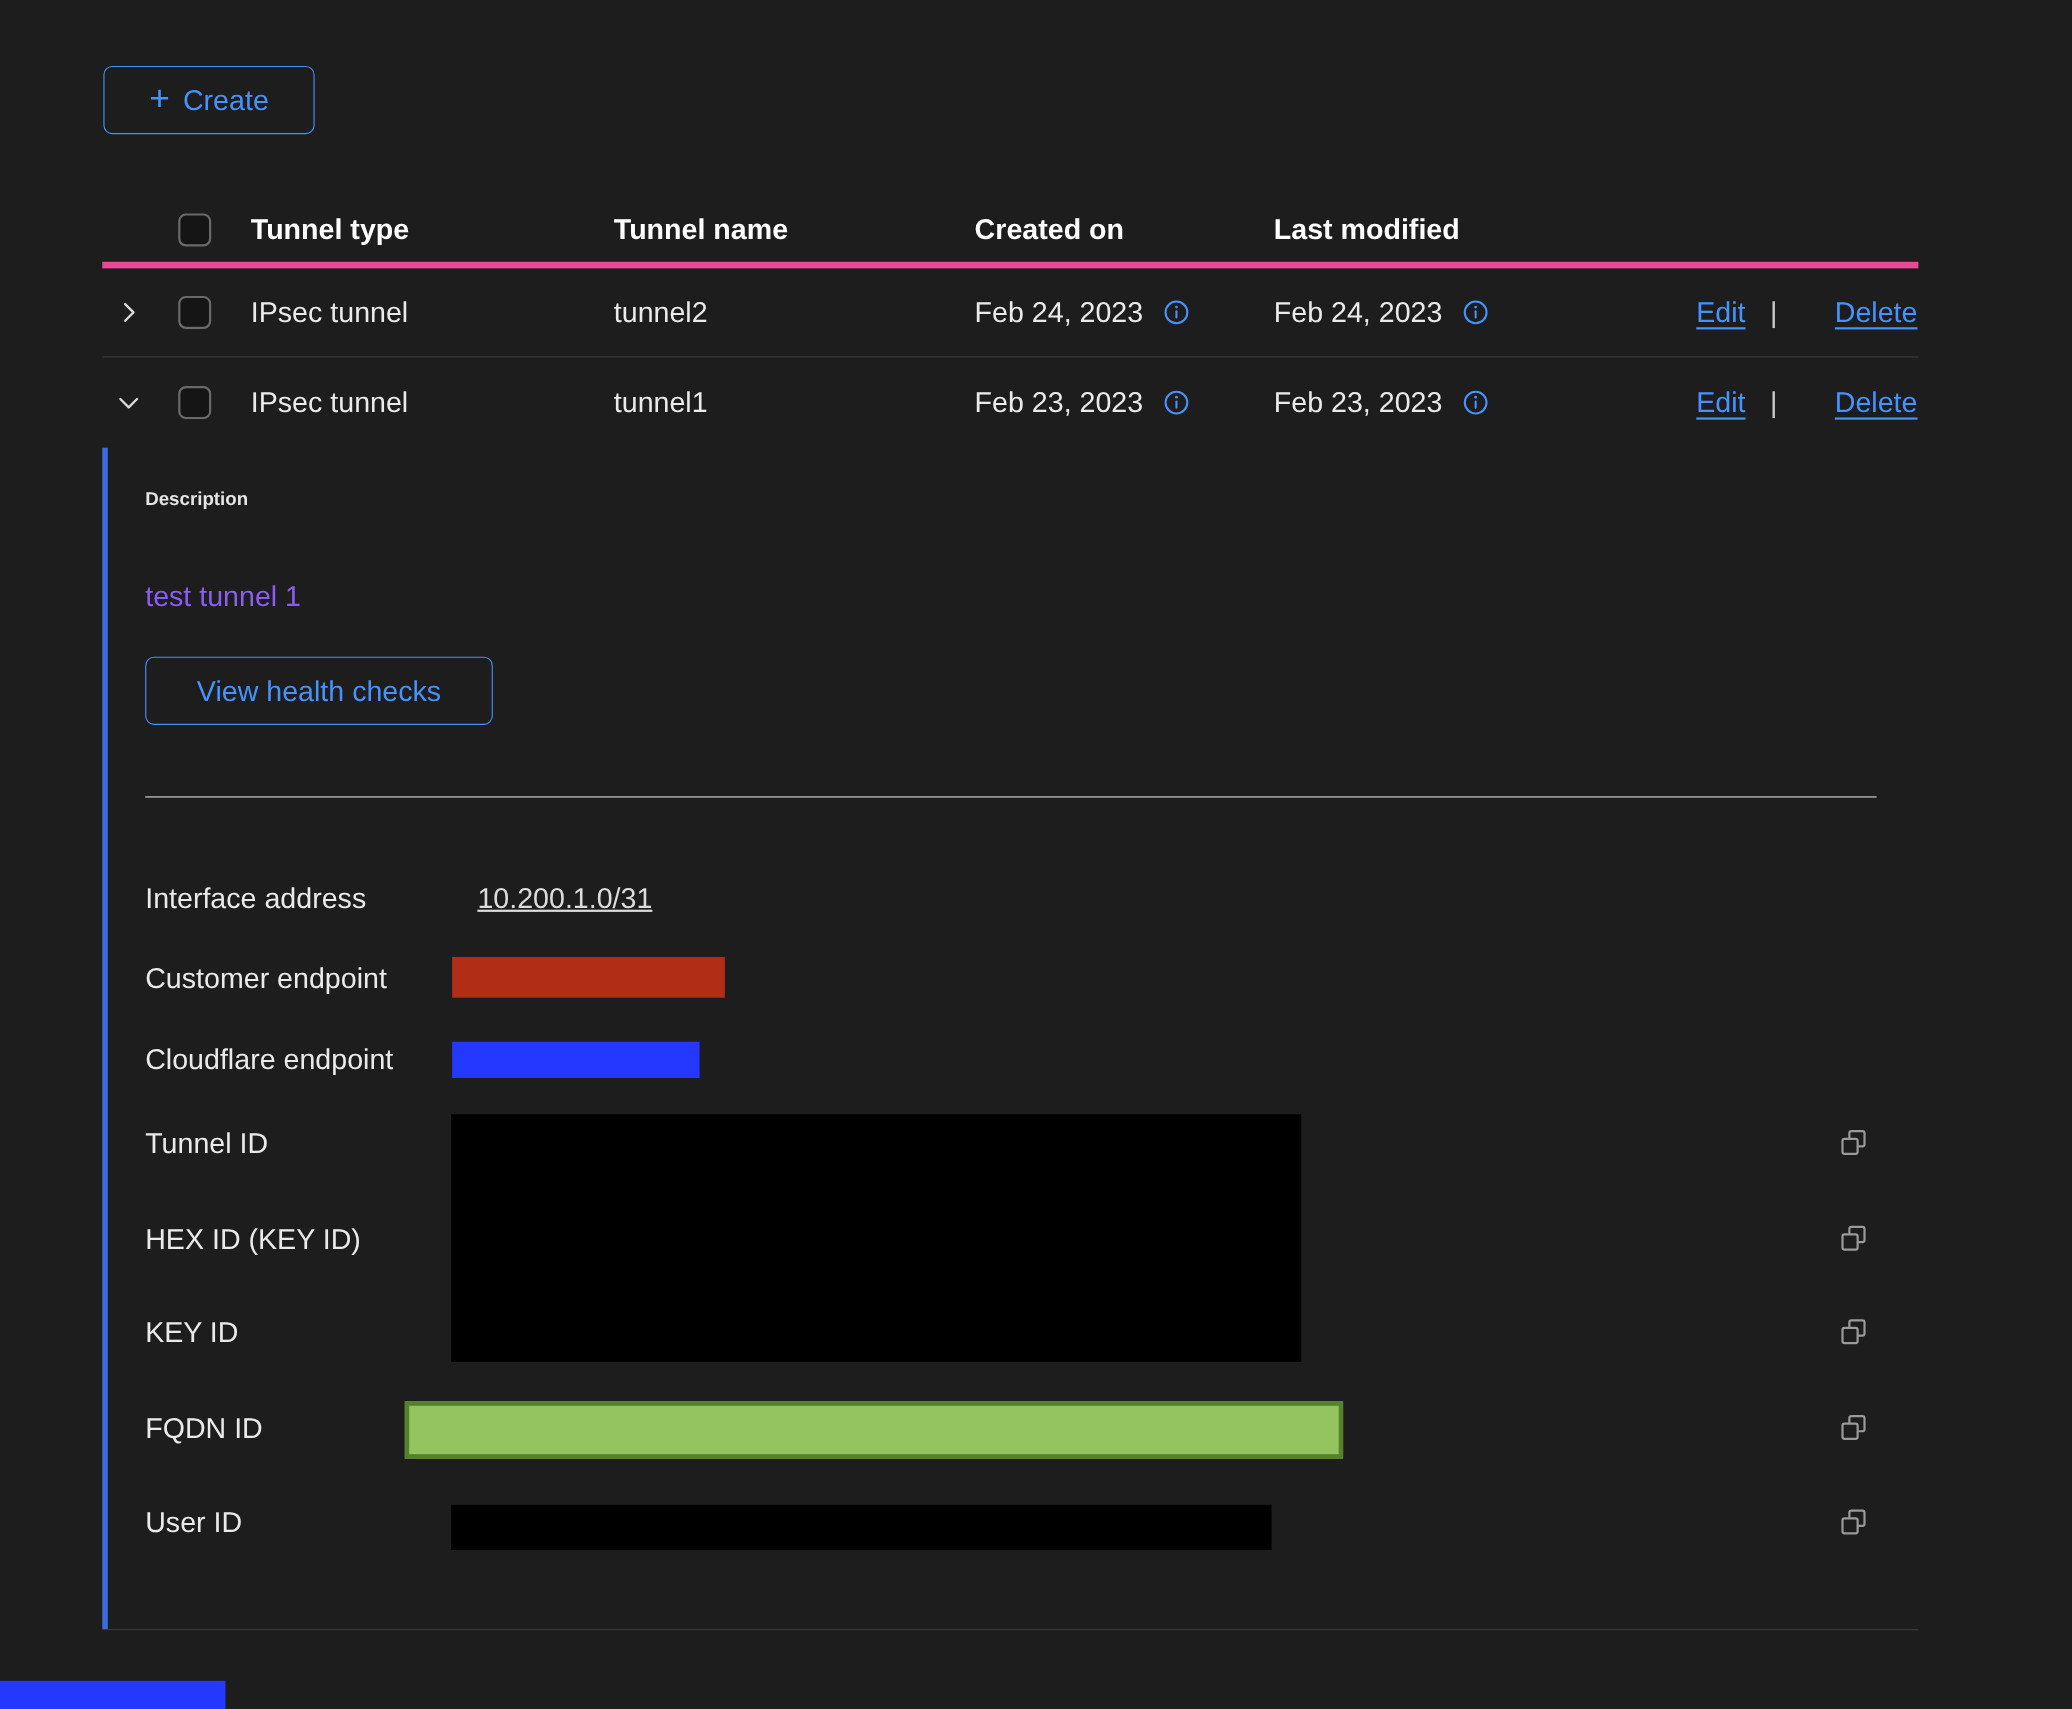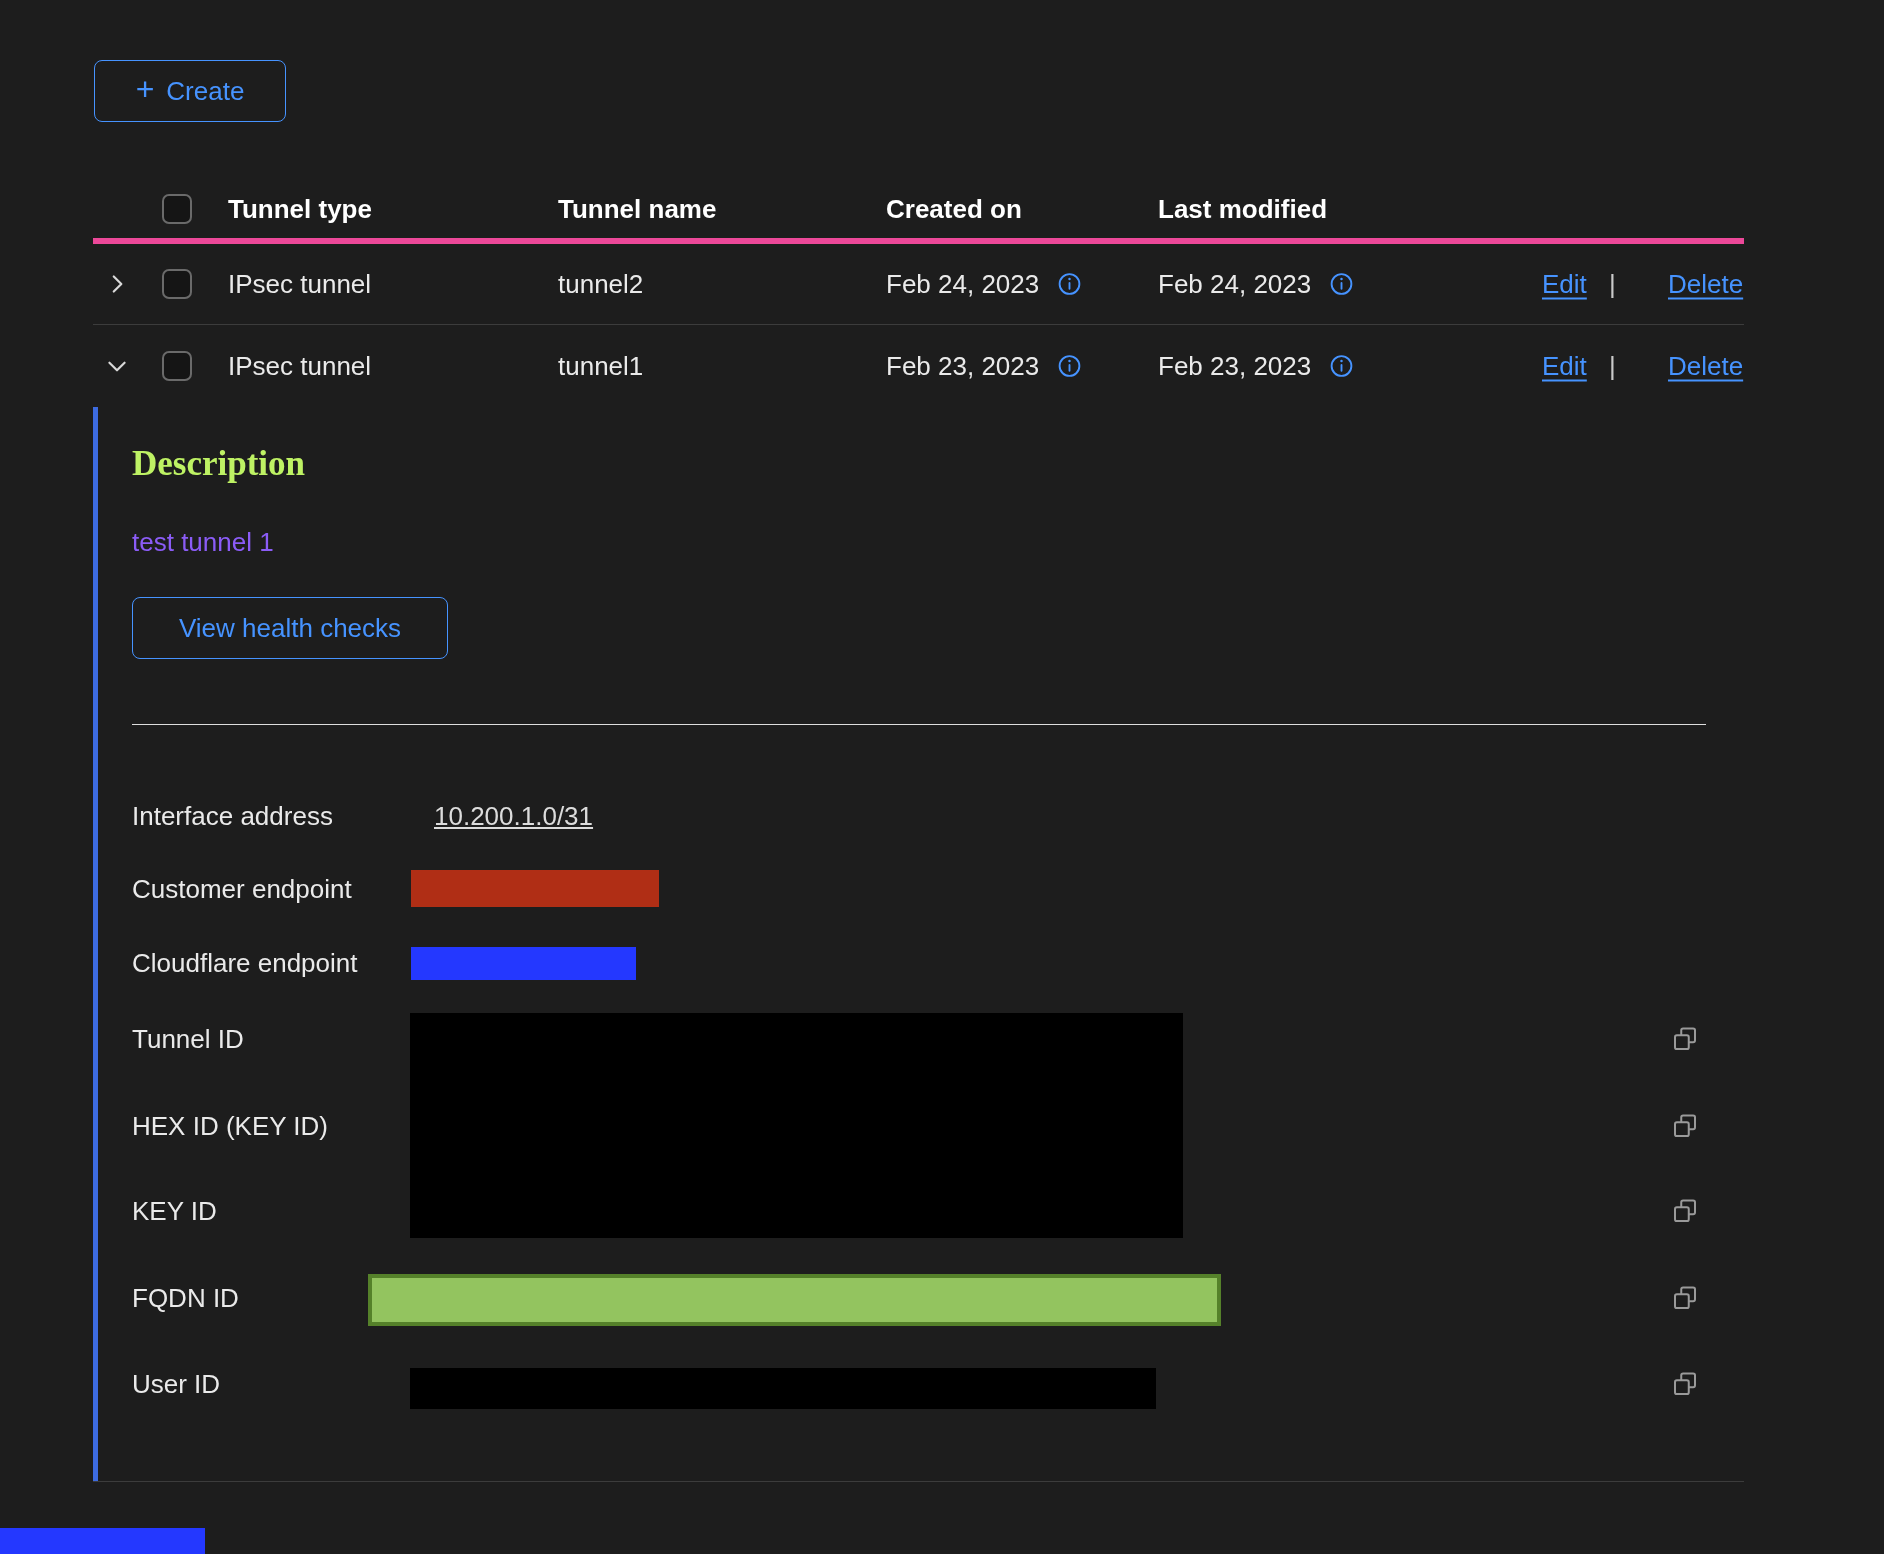--- a/index.html
+++ b/index.html
@@ -41,21 +41,21 @@
     width:30px; height:30px; border:2px solid #6a6a6a; border-radius:7px;
     background:#151515; cursor:pointer;
   }
   .link { color:#4693ff; text-decoration:underline; text-underline-offset:5px; cursor:pointer; }
   .icon-btn { display:inline-flex; align-items:center; justify-content:center; cursor:pointer; }
 
   
   .panel-bar { position:absolute; left:93px; top:407px; width:5px; height:1074px; background:#3d6be0; }
   .panel-bottom-border { position:absolute; left:93px; top:1481px; width:1651px; height:1px; background:#3c3c3c; }
 
-  .desc-label { position:absolute; left:132px; top:444px; font-size:35px; font-weight:600; color:#bef264;font-family:Liberation Serif, serif; }
+  .desc-label { position:absolute; left:132px; top:444px; font-size:17px; font-weight:600; color:#e5e5e5; }
   .desc-value { position:absolute; left:132px; top:527px; font-size:26px; color:#8b5cf6; }
 
   .health-btn {
     position:absolute; left:132px; top:597px; width:316px; height:62px;
     background:transparent; border:1px solid #4693ff; border-radius:8px;
     color:#4693ff; font-size:26px; font-family:inherit; cursor:pointer;
     display:flex; align-items:center; justify-content:center;text-align:right;
   }
 
   .divider-light { position:absolute; left:132px; top:724px; width:1574px; height:1px; background:#dedede; }

